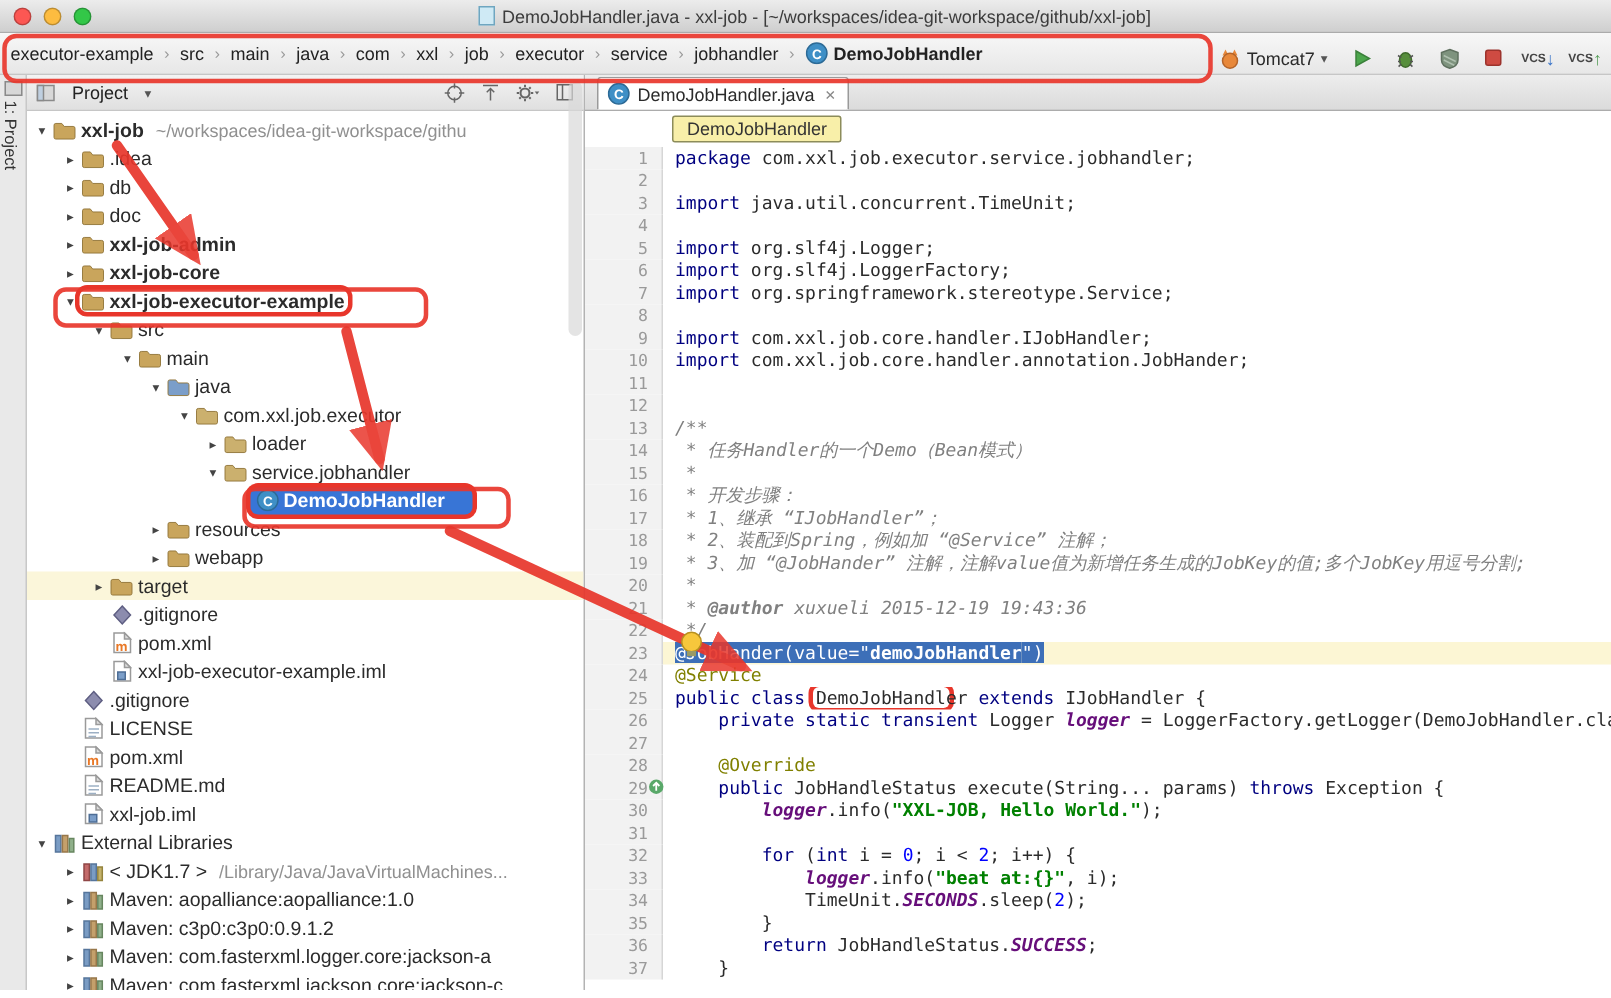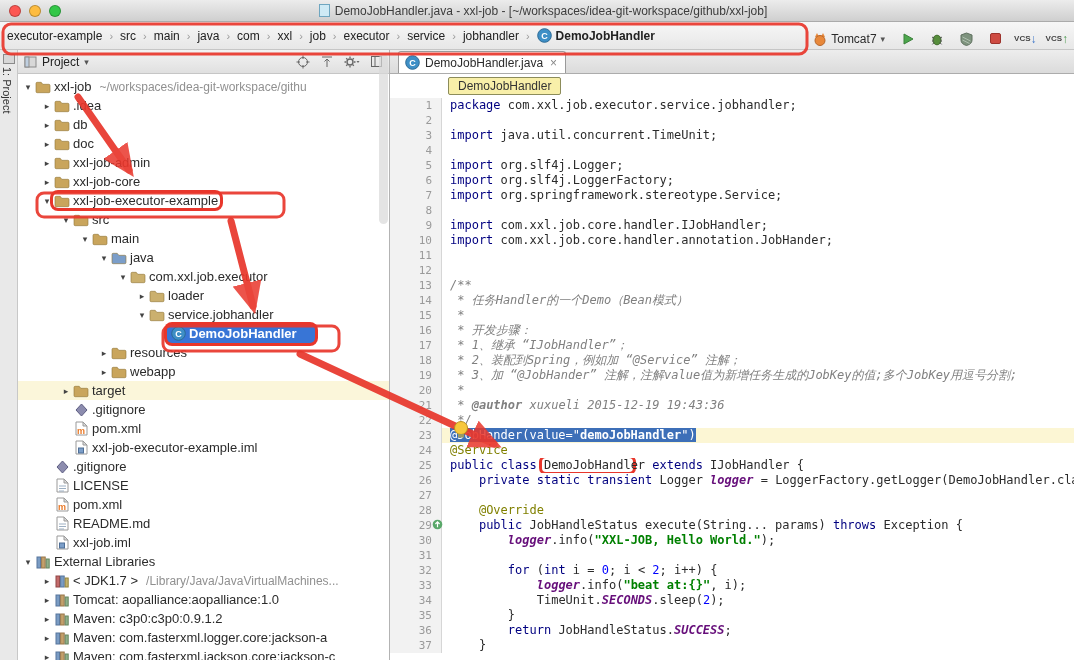--- a/index.html
+++ b/index.html
@@ -39,31 +39,31 @@
   .vcs-badge .dn{color:#3E77C9}.vcs-badge .up{color:#4E9A51}
 
   
   .main{display:flex;height:610px}
   .stripe{width:18px;background:#E9E9E9;border-right:1px solid #C8C8C8;position:relative}
   .stripe-ico{width:12px;height:10px;border:1px solid #8a8a8a;background:#d7d7d7;margin:4px auto 3px auto}
   .stripe-label{writing-mode:vertical-lr;font-size:11px;color:#333;margin:2px auto;display:block;text-align:center;width:16px}
 
   .project-panel{width:372px;border-right:1px solid #B3B3B3;display:flex;flex-direction:column;background:#fff;position:relative}
   .panel-header{height:24px;background:linear-gradient(#F3F3F3,#E0E0E0);border-bottom:1px solid #C6C6C6;
-    display:flex;align-items:center;padding:0 6px;gap:5px}
+    display:flex;align-items:center;padding:0 6px;gap:11px}
   .panel-header .ph-title{font-size:12px;color:#222}
   .ph-caret{font-size:9px;color:#555}
   .ph-icons{margin-left:auto;display:flex;gap:10px;align-items:center;color:#666}
   .tree{flex:1;overflow:hidden;padding-top:3px;position:relative}
   .tree-row{height:19px;display:flex;align-items:center;white-space:nowrap;font-size:13px}
   .tr-arrow{width:12px;font-size:9px;color:#444;text-align:center;flex:none}
   .tr-icon{width:18px;display:inline-flex;justify-content:center;flex:none}
   .tr-label{padding:0 2px}
   .tr-muted{color:#909090;font-size:12px;padding-left:6px}
-  .bold .tr-label{font-weight:normal}
+  .bold .tr-label{font-weight:bold}
   .sel-wrap{display:inline-flex;align-items:center}
   .sel-wrap.selected{background:var(--tree-selection-bg);padding:1px 16px 2px 2px}
   .sel-wrap.selected .tr-label{color:#fff;font-weight:bold}
   .red-box{box-shadow:0 0 0 3px var(--annotation);border-radius:5px}
   .tree-scroll{position:absolute;right:1px;top:4px;width:9px;height:170px;background:#D9D9D9;border-radius:5px;opacity:.7}
 
   
   .editor{flex:1;display:flex;flex-direction:column;background:#fff;overflow:hidden}
   .tabbar{height:24px;background:linear-gradient(#EDEDED,#DBDBDB);border-bottom:1px solid #ACACAC;
     display:flex;align-items:flex-end}
@@ -587,21 +587,21 @@
           <span style="width: 23px; flex: 0 0 auto;"></span>
           <span class="tr-arrow">▸</span>
           <span class="sel-wrap">
             <span class="tr-icon">
               <svg width="15" height="14">
                 <rect x="1" y="2" width="3.6" height="11" fill="#7A9CC4" stroke="#56759B"></rect>
                 <rect x="5.6" y="2" width="3.6" height="11" fill="#C4A06B" stroke="#97774A"></rect>
                 <rect x="10.2" y="4" width="3" height="9" fill="#8FB08A" stroke="#67865F"></rect>
               </svg>
             </span>
-            <span class="tr-label">Tomcat: aopalliance:aopalliance:1.0</span>
+            <span class="tr-label">Maven: aopalliance:aopalliance:1.0</span>
           </span>
         </div>
         <div class="tree-row">
           <span style="width: 23px; flex: 0 0 auto;"></span>
           <span class="tr-arrow">▸</span>
           <span class="sel-wrap">
             <span class="tr-icon">
               <svg width="15" height="14">
                 <rect x="1" y="2" width="3.6" height="11" fill="#7A9CC4" stroke="#56759B"></rect>
                 <rect x="5.6" y="2" width="3.6" height="11" fill="#C4A06B" stroke="#97774A"></rect>

